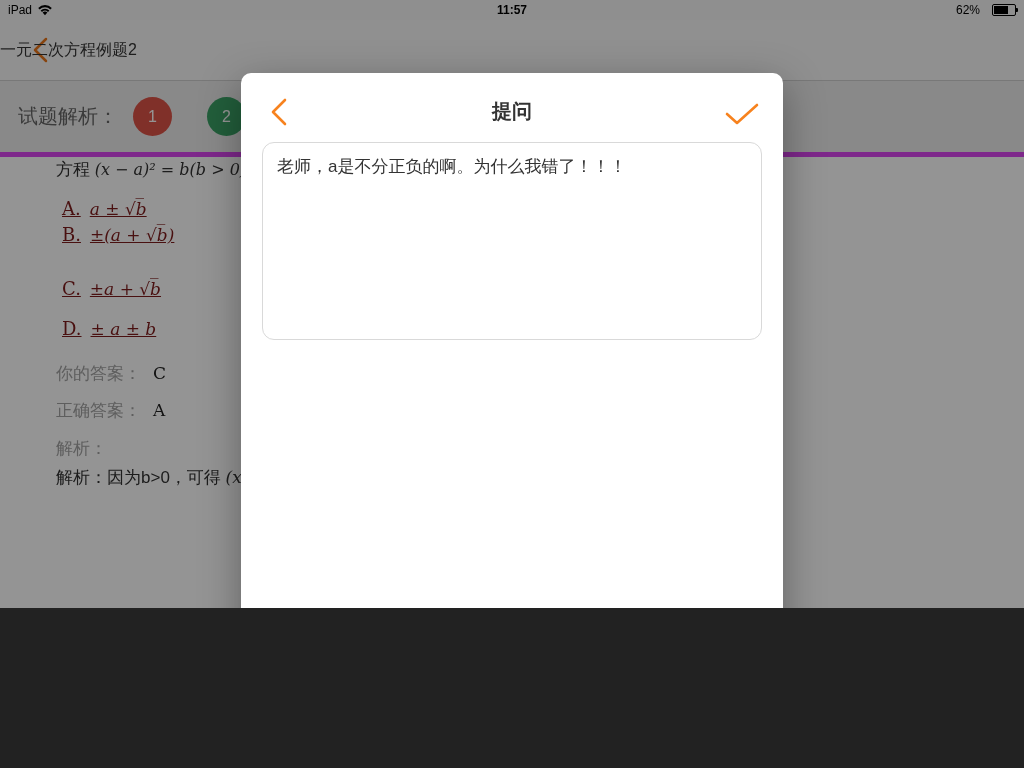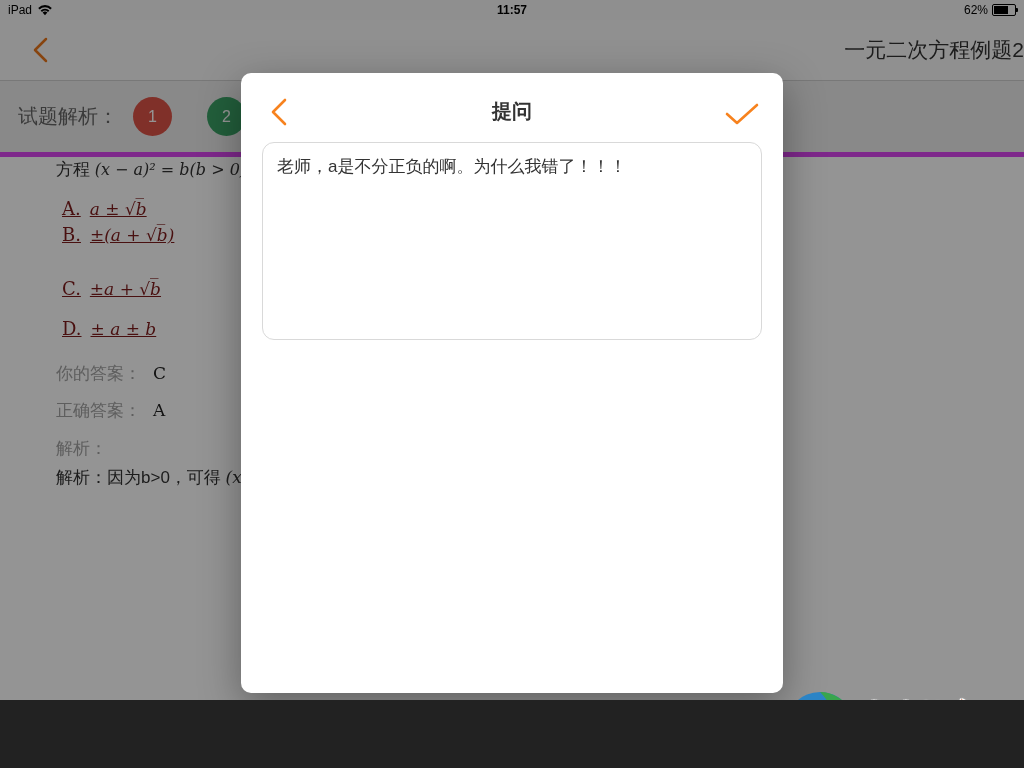--- a/index.html
+++ b/index.html
@@ -1,30 +1,30 @@
 <!DOCTYPE html>
 <html><head>
 <meta charset="utf-8">
 <style>
   html,body{margin:0;padding:0;background:#222;}
-  .screen{position:relative;width:1024px;height:700px;overflow:hidden;background:#fff;
+  .screen{position:relative;width:1024px;height:608px;overflow:hidden;background:#fff;
           font-family:"Liberation Sans","DejaVu Sans",sans-serif;}
   
   .underlay{position:absolute;inset:0;z-index:0;background:#fff;}
   .statusbar{position:absolute;left:0;top:0;width:100%;height:20px;background:#f7f7f7;
              font-size:12px;color:#000;}
   .sb-left{position:absolute;left:8px;top:3px;display:flex;align-items:center;gap:5px;font-weight:500;}
   .sb-center{position:absolute;left:0;right:0;top:3px;text-align:center;font-weight:600;}
-  .sb-right{position:absolute;right:8px;top:3px;display:flex;align-items:center;gap:4px;font-weight:500;}
+  .sb-right{position:absolute;right:8px;top:3px;display:flex;align-items:center;gap:12px;font-weight:500;}
   .battery{position:relative;width:22px;height:10px;border:1px solid #000;border-radius:2px;}
   .battery .fill{position:absolute;left:1px;top:1px;bottom:1px;width:62%;background:#000;}
   .battery .nub{position:absolute;right:-3px;top:2.5px;width:2px;height:4px;background:#000;border-radius:0 1px 1px 0;}
   .nav{position:absolute;left:0;top:20px;width:100%;height:60px;background:#f9f9f9;border-bottom:1px solid #cfcfcf;}
-  .nav-title{position:absolute;left:0;right:0;top:0;line-height:60px;text-align:right;
-             font-size:21px;color:#333;font-weight:500;}
+  .nav-title{position:absolute;left:0;right:0;top:0;line-height:60px;text-align:left;
+             font-size:16px;color:#333;font-weight:500;}
   .nav-back{position:absolute;left:32px;top:17px;cursor:pointer;}
   .band{position:absolute;left:0;top:81px;width:100%;height:71px;background:#ededed;border-bottom:5px solid #d946ef;}
   .band-label{position:absolute;left:18px;top:0;line-height:71px;font-size:20px;color:#666;}
   .pager{position:absolute;top:16px;width:39px;height:39px;border-radius:50%;color:#fff;
          font-size:16px;text-align:center;line-height:39px;cursor:pointer;}
   .pager.p1{left:133px;background:#dd5347;}
   .pager.p2{left:207px;background:#3ba367;}
   .math{font-family:"DejaVu Serif","Liberation Serif",serif;font-style:italic;}
   .q-line{position:absolute;left:56px;top:158px;font-size:17px;color:#333;white-space:nowrap;}
   .q-line .math{font-size:16px;}

